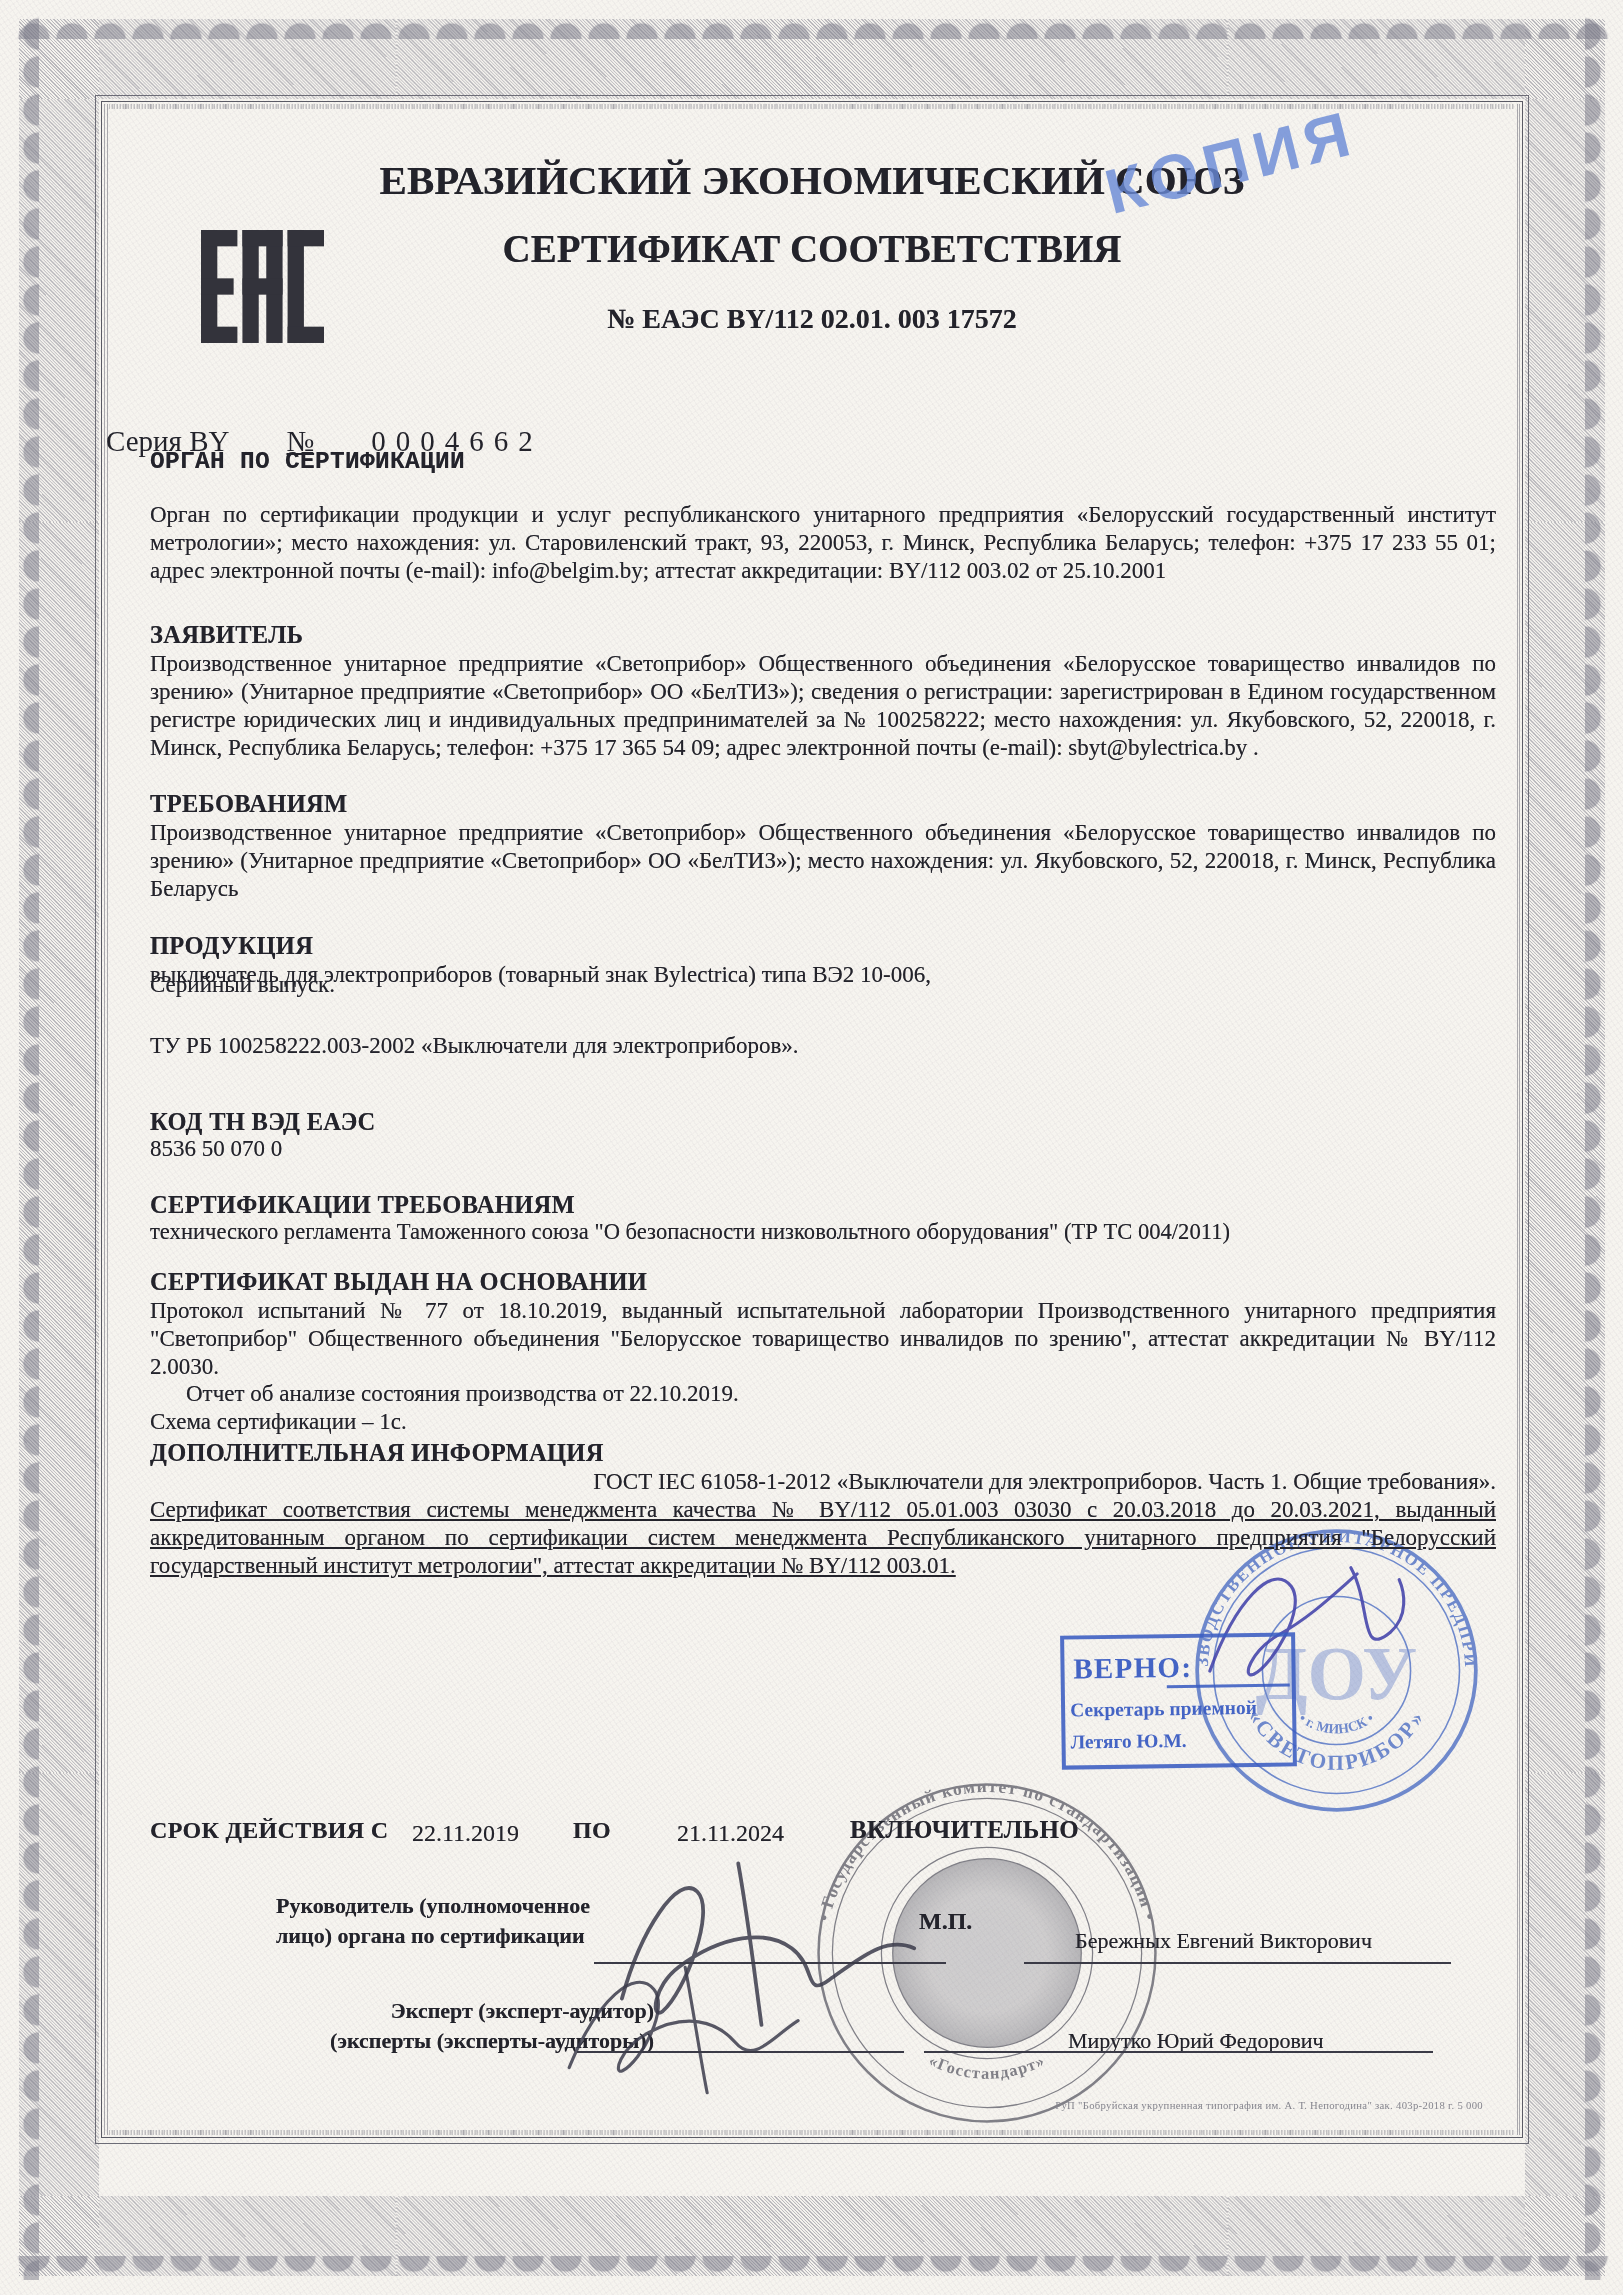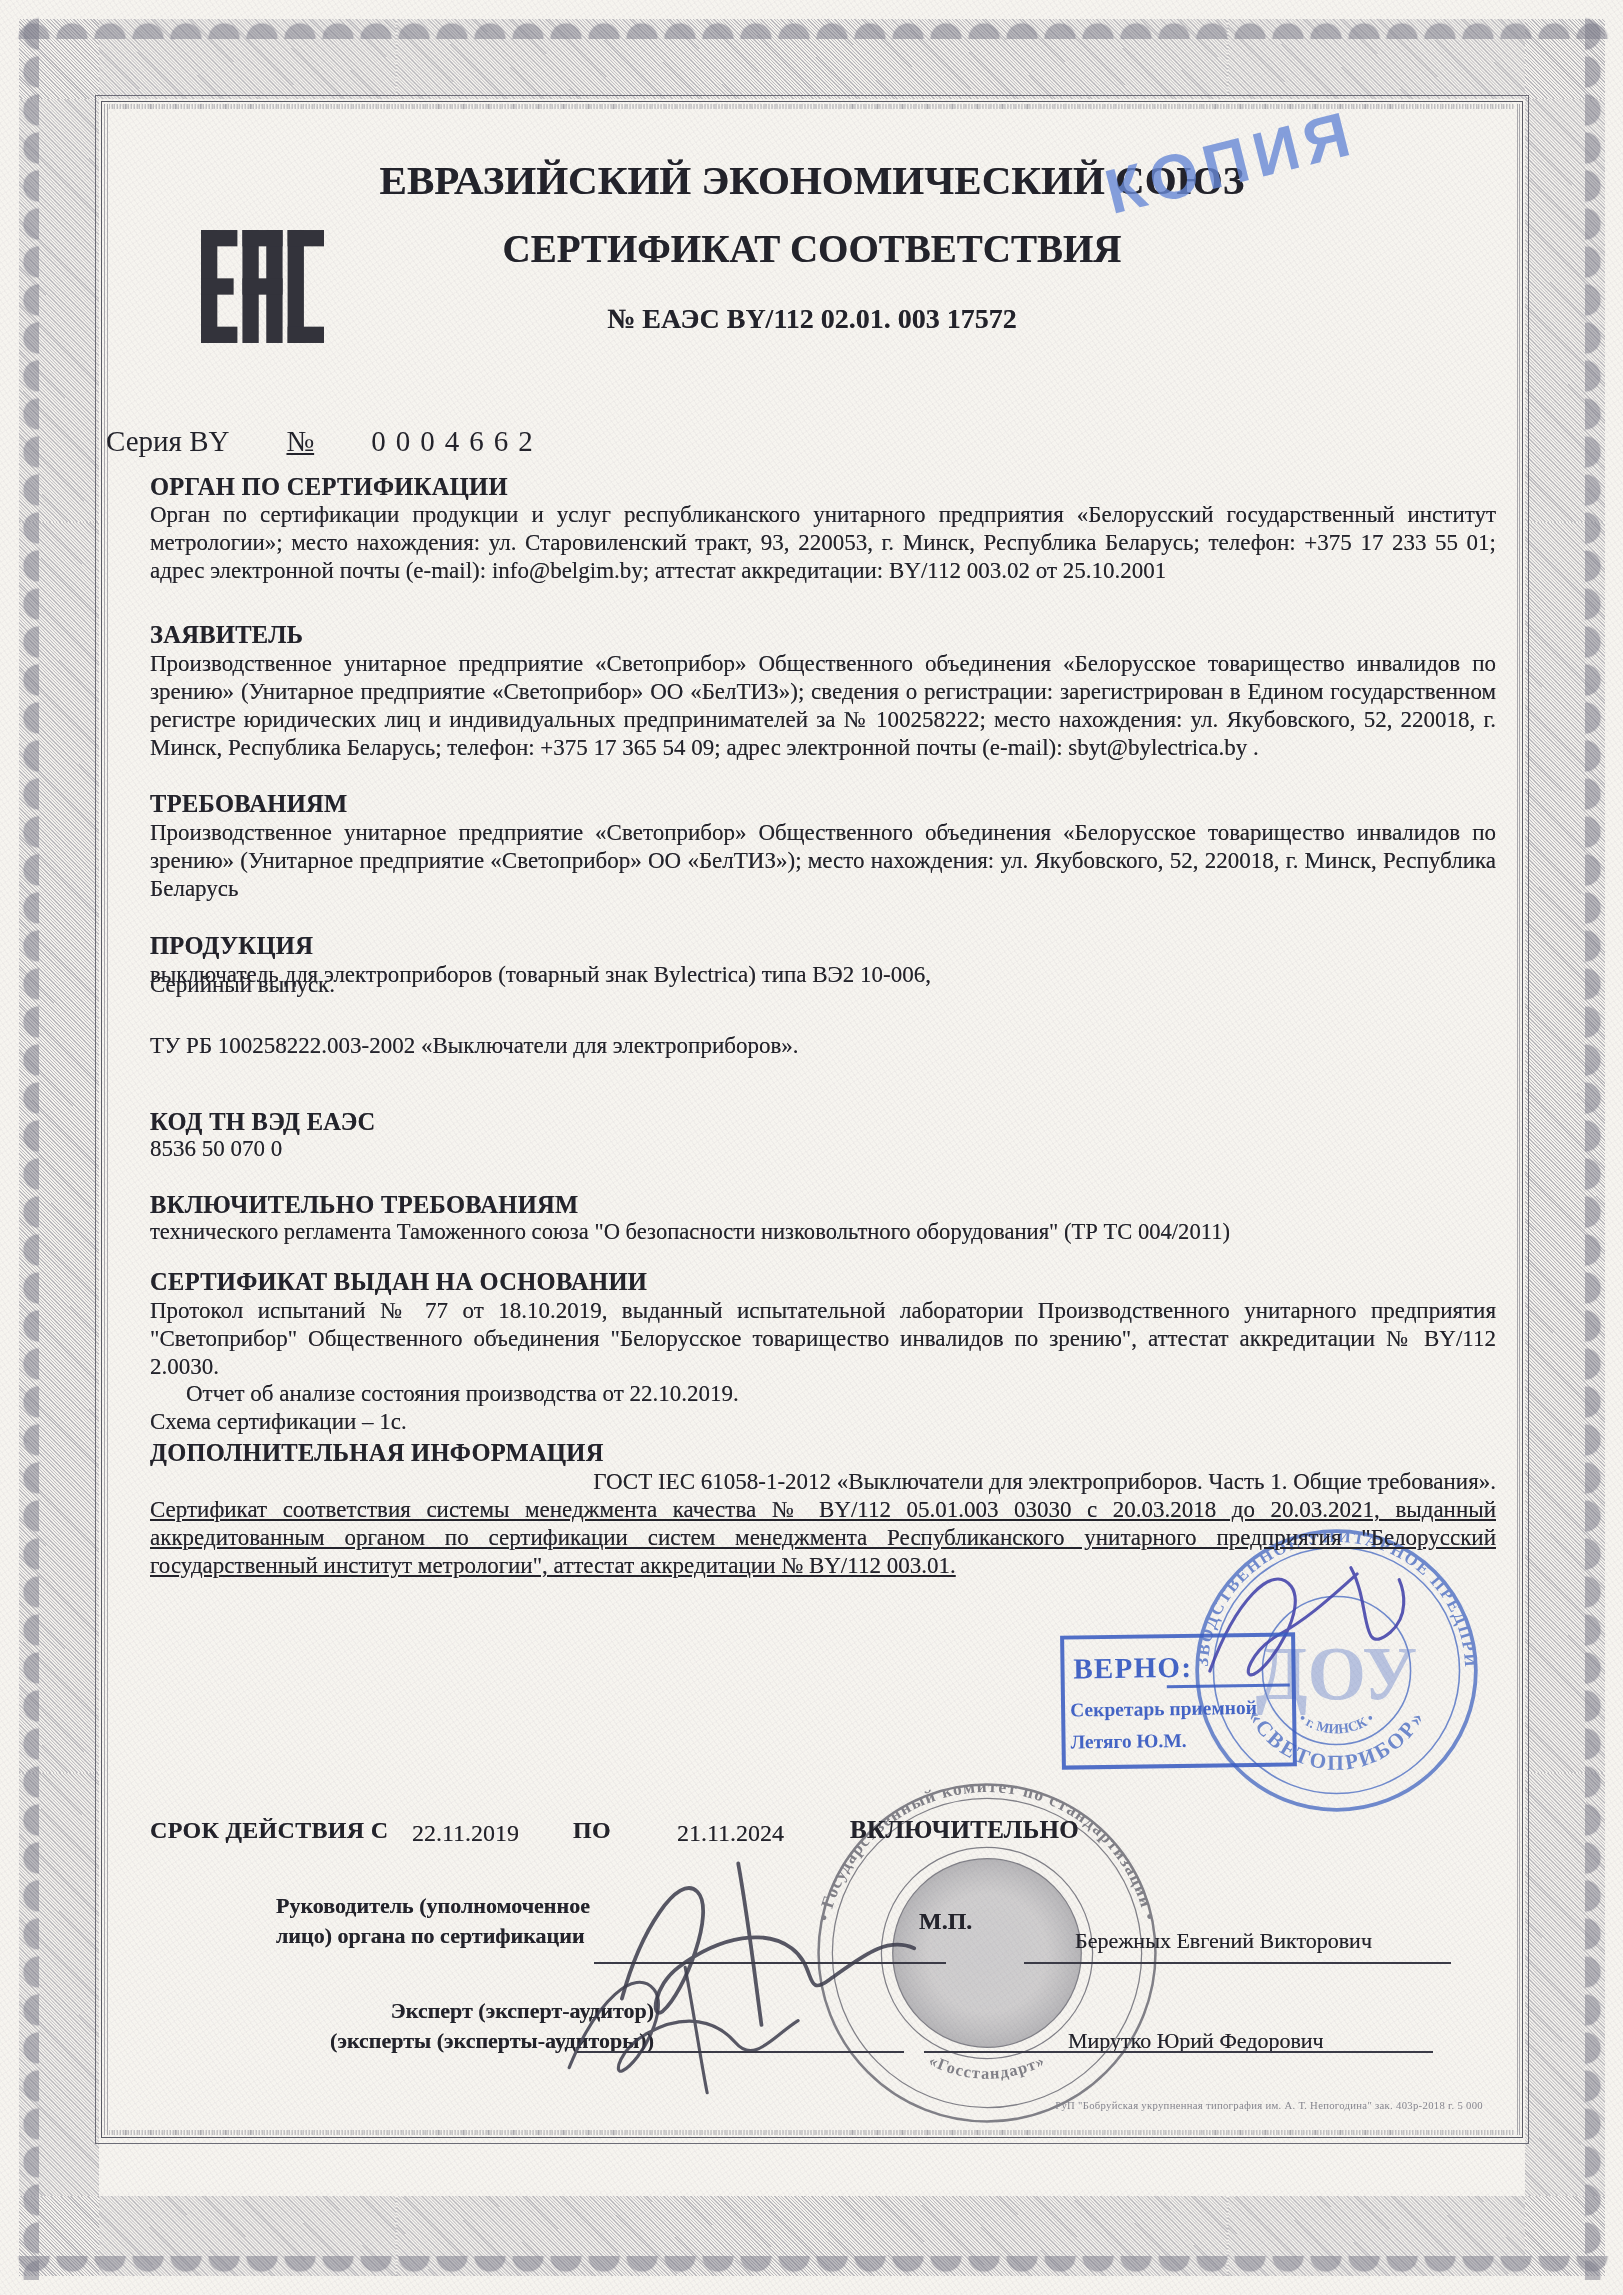--- a/index.html
+++ b/index.html
@@ -101,38 +101,38 @@
   <div class="abs title ink" style="top:156px;font-size:41px;">ЕВРАЗИЙСКИЙ ЭКОНОМИЧЕСКИЙ СОЮЗ</div>
   <div class="abs title ink" style="top:226px;font-size:39px;">СЕРТИФИКАТ СООТВЕТСТВИЯ</div>
   <div class="abs title ink" style="top:303px;font-size:28px;">№ ЕАЭС BY/112 02.01. 003 17572</div>
 
   <div class="abs" style="left:150px;top:425px;width:1346px;display:flex;justify-content:flex-start;transform:translateX(-44px);gap:57px;font-size:29px;z-index:4;">
     <span>Серия BY</span>
     <span style="text-decoration:underline;">№</span>
     <span style="letter-spacing:10px;">0004662</span>
   </div>
 
-  <div class="abs blk h ink" style="top:473px;">ОРГАН ПО СЕРТИФИКАЦИИ</div>
+  <div class="abs blk h ink" style="top:448px;font-family:Liberation Mono, monospace;">ОРГАН ПО СЕРТИФИКАЦИИ</div>
   <div class="abs blk t just ink" style="top:501px;">Орган по сертификации продукции и услуг республиканского унитарного предприятия «Белорусский государственный институт метрологии»; место нахождения: ул. Старовиленский тракт, 93, 220053, г. Минск, Республика Беларусь; телефон: +375 17 233 55 01; адрес электронной почты (e-mail): info@belgim.by; аттестат аккредитации: BY/112 003.02 от 25.10.2001</div>
 
   <div class="abs blk h ink" style="top:621px;">ЗАЯВИТЕЛЬ</div>
   <div class="abs blk t just ink" style="top:650px;">Производственное унитарное предприятие «Светоприбор» Общественного объединения «Белорусское товарищество инвалидов по зрению» (Унитарное предприятие «Светоприбор» ОО «БелТИЗ»); сведения о регистрации: зарегистрирован в Едином государственном регистре юридических лиц и индивидуальных предпринимателей за № 100258222; место нахождения: ул. Якубовского, 52, 220018, г. Минск, Республика Беларусь; телефон: +375 17 365 54 09; адрес электронной почты (e-mail): sbyt@bylectrica.by .</div>
 
   <div class="abs blk h ink" style="top:790px;">ТРЕБОВАНИЯМ</div>
   <div class="abs blk t just ink" style="top:819px;">Производственное унитарное предприятие «Светоприбор» Общественного объединения «Белорусское товарищество инвалидов по зрению» (Унитарное предприятие «Светоприбор» ОО «БелТИЗ»); место нахождения: ул. Якубовского, 52, 220018, г. Минск, Республика Беларусь</div>
 
   <div class="abs blk h ink" style="top:932px;">ПРОДУКЦИЯ</div>
   <div class="abs blk t ink" style="top:961px;">выключатель для электроприборов (товарный знак Bylectrica) типа ВЭ2 10-006,</div>
   <div class="abs blk t ink" style="top:1032px;">ТУ РБ 100258222.003-2002 «Выключатели для электроприборов».</div>
   <div class="abs blk t ink" style="top:971px;">Серийный выпуск.</div>
 
   <div class="abs blk h ink" style="top:1108px;">КОД ТН ВЭД ЕАЭС</div>
   <div class="abs blk t ink" style="top:1135px;">8536 50 070 0</div>
 
-  <div class="abs blk h ink" style="top:1191px;">ВКЛЮЧИТЕЛЬНО ТРЕБОВАНИЯМ</div>
+  <div class="abs blk h ink" style="top:1191px;">СЕРТИФИКАЦИИ ТРЕБОВАНИЯМ</div>
   <div class="abs blk ink" style="top:1219px;font-size:22.6px;white-space:nowrap;z-index:4;">технического регламента Таможенного союза "О безопасности низковольтного оборудования" (ТР ТС 004/2011)</div>
 
   <div class="abs blk h ink" style="top:1268px;">СЕРТИФИКАТ ВЫДАН НА ОСНОВАНИИ</div>
   <div class="abs blk t just ink" style="top:1297px;">Протокол испытаний № 77 от 18.10.2019, выданный испытательной лаборатории Производственного унитарного предприятия "Светоприбор" Общественного объединения "Белорусское товарищество инвалидов по зрению", аттестат аккредитации № BY/112 2.0030.</div>
   <div class="abs blk t ink" style="top:1380px;margin-left:36px;">Отчет об анализе состояния производства от 22.10.2019.</div>
   <div class="abs blk t ink" style="top:1408px;">Схема сертификации – 1с.</div>
 
   <div class="abs blk h ink" style="top:1439px;">ДОПОЛНИТЕЛЬНАЯ ИНФОРМАЦИЯ</div>
   <div class="abs blk t ink" style="top:1468px;text-align:right;">ГОСТ IEC 61058-1-2012 «Выключатели для электроприборов. Часть 1. Общие требования».</div>
   <div class="abs blk t just ink" style="top:1496px;text-decoration:underline;">Сертификат соответствия системы менеджмента качества № BY/112 05.01.003 03030 с 20.03.2018 до 20.03.2021, выданный аккредитованным органом по сертификации систем менеджмента Республиканского унитарного предприятия "Белорусский государственный институт метрологии", аттестат аккредитации № BY/112 003.01.</div>

